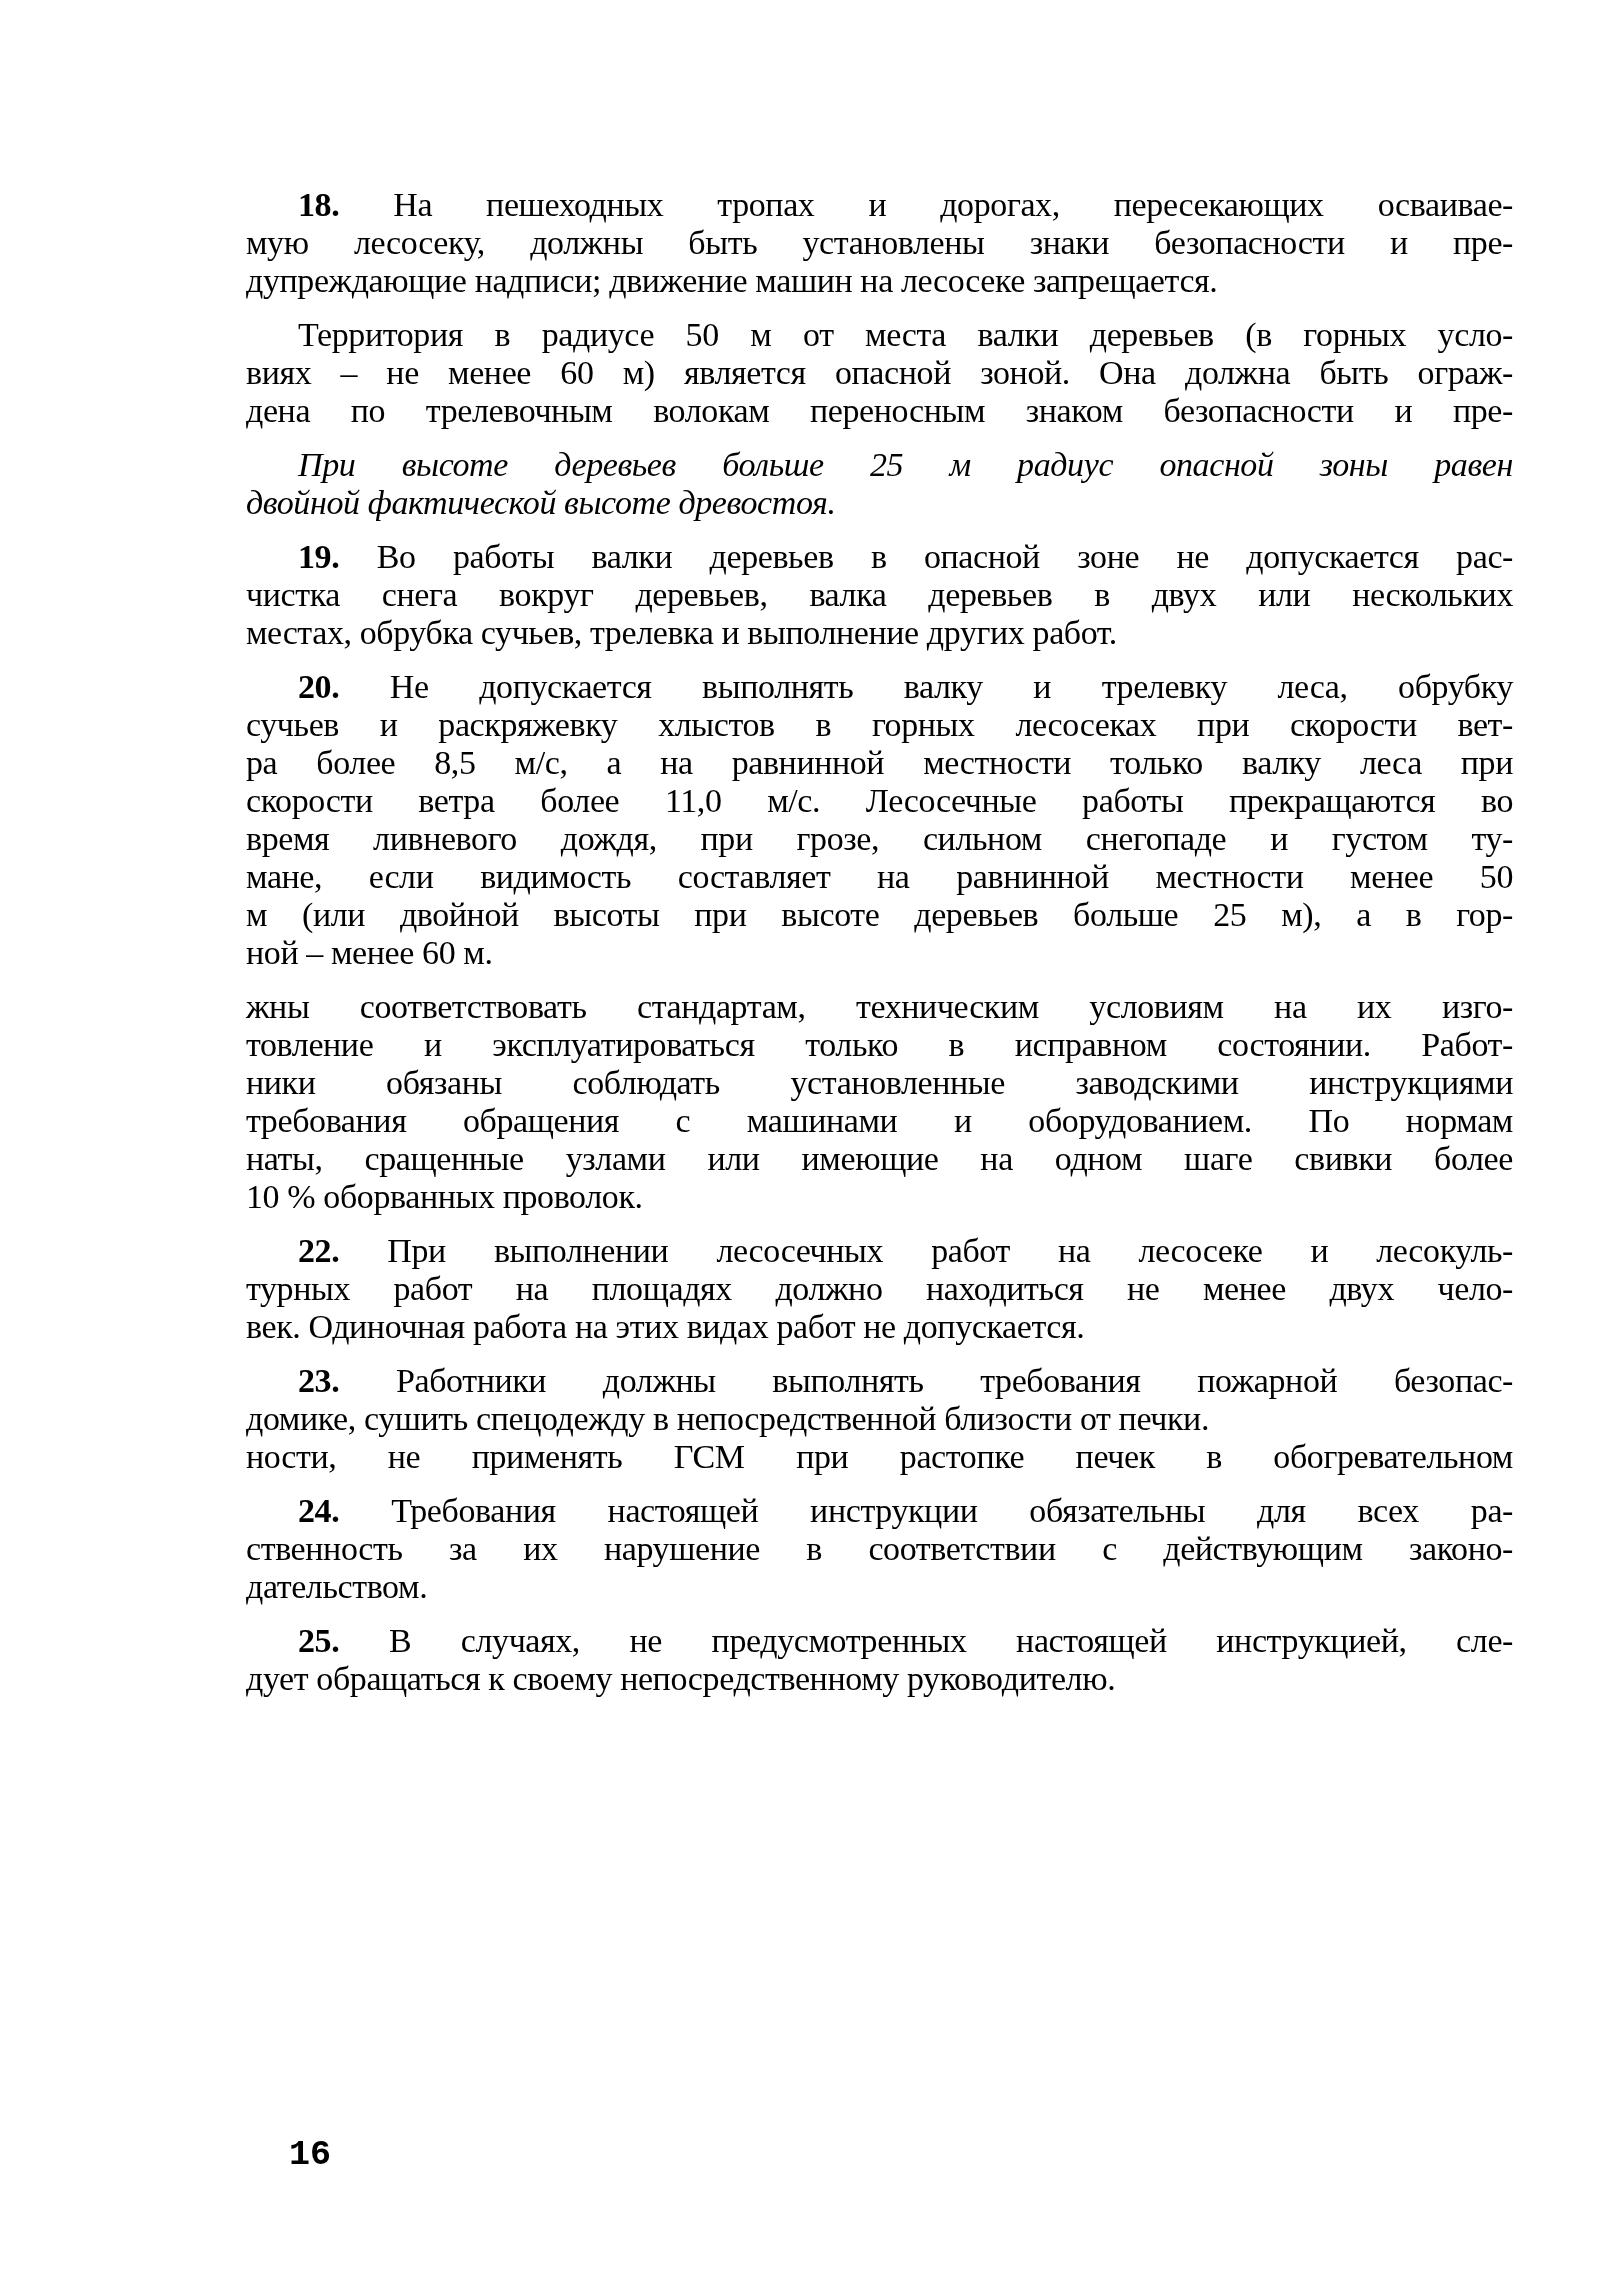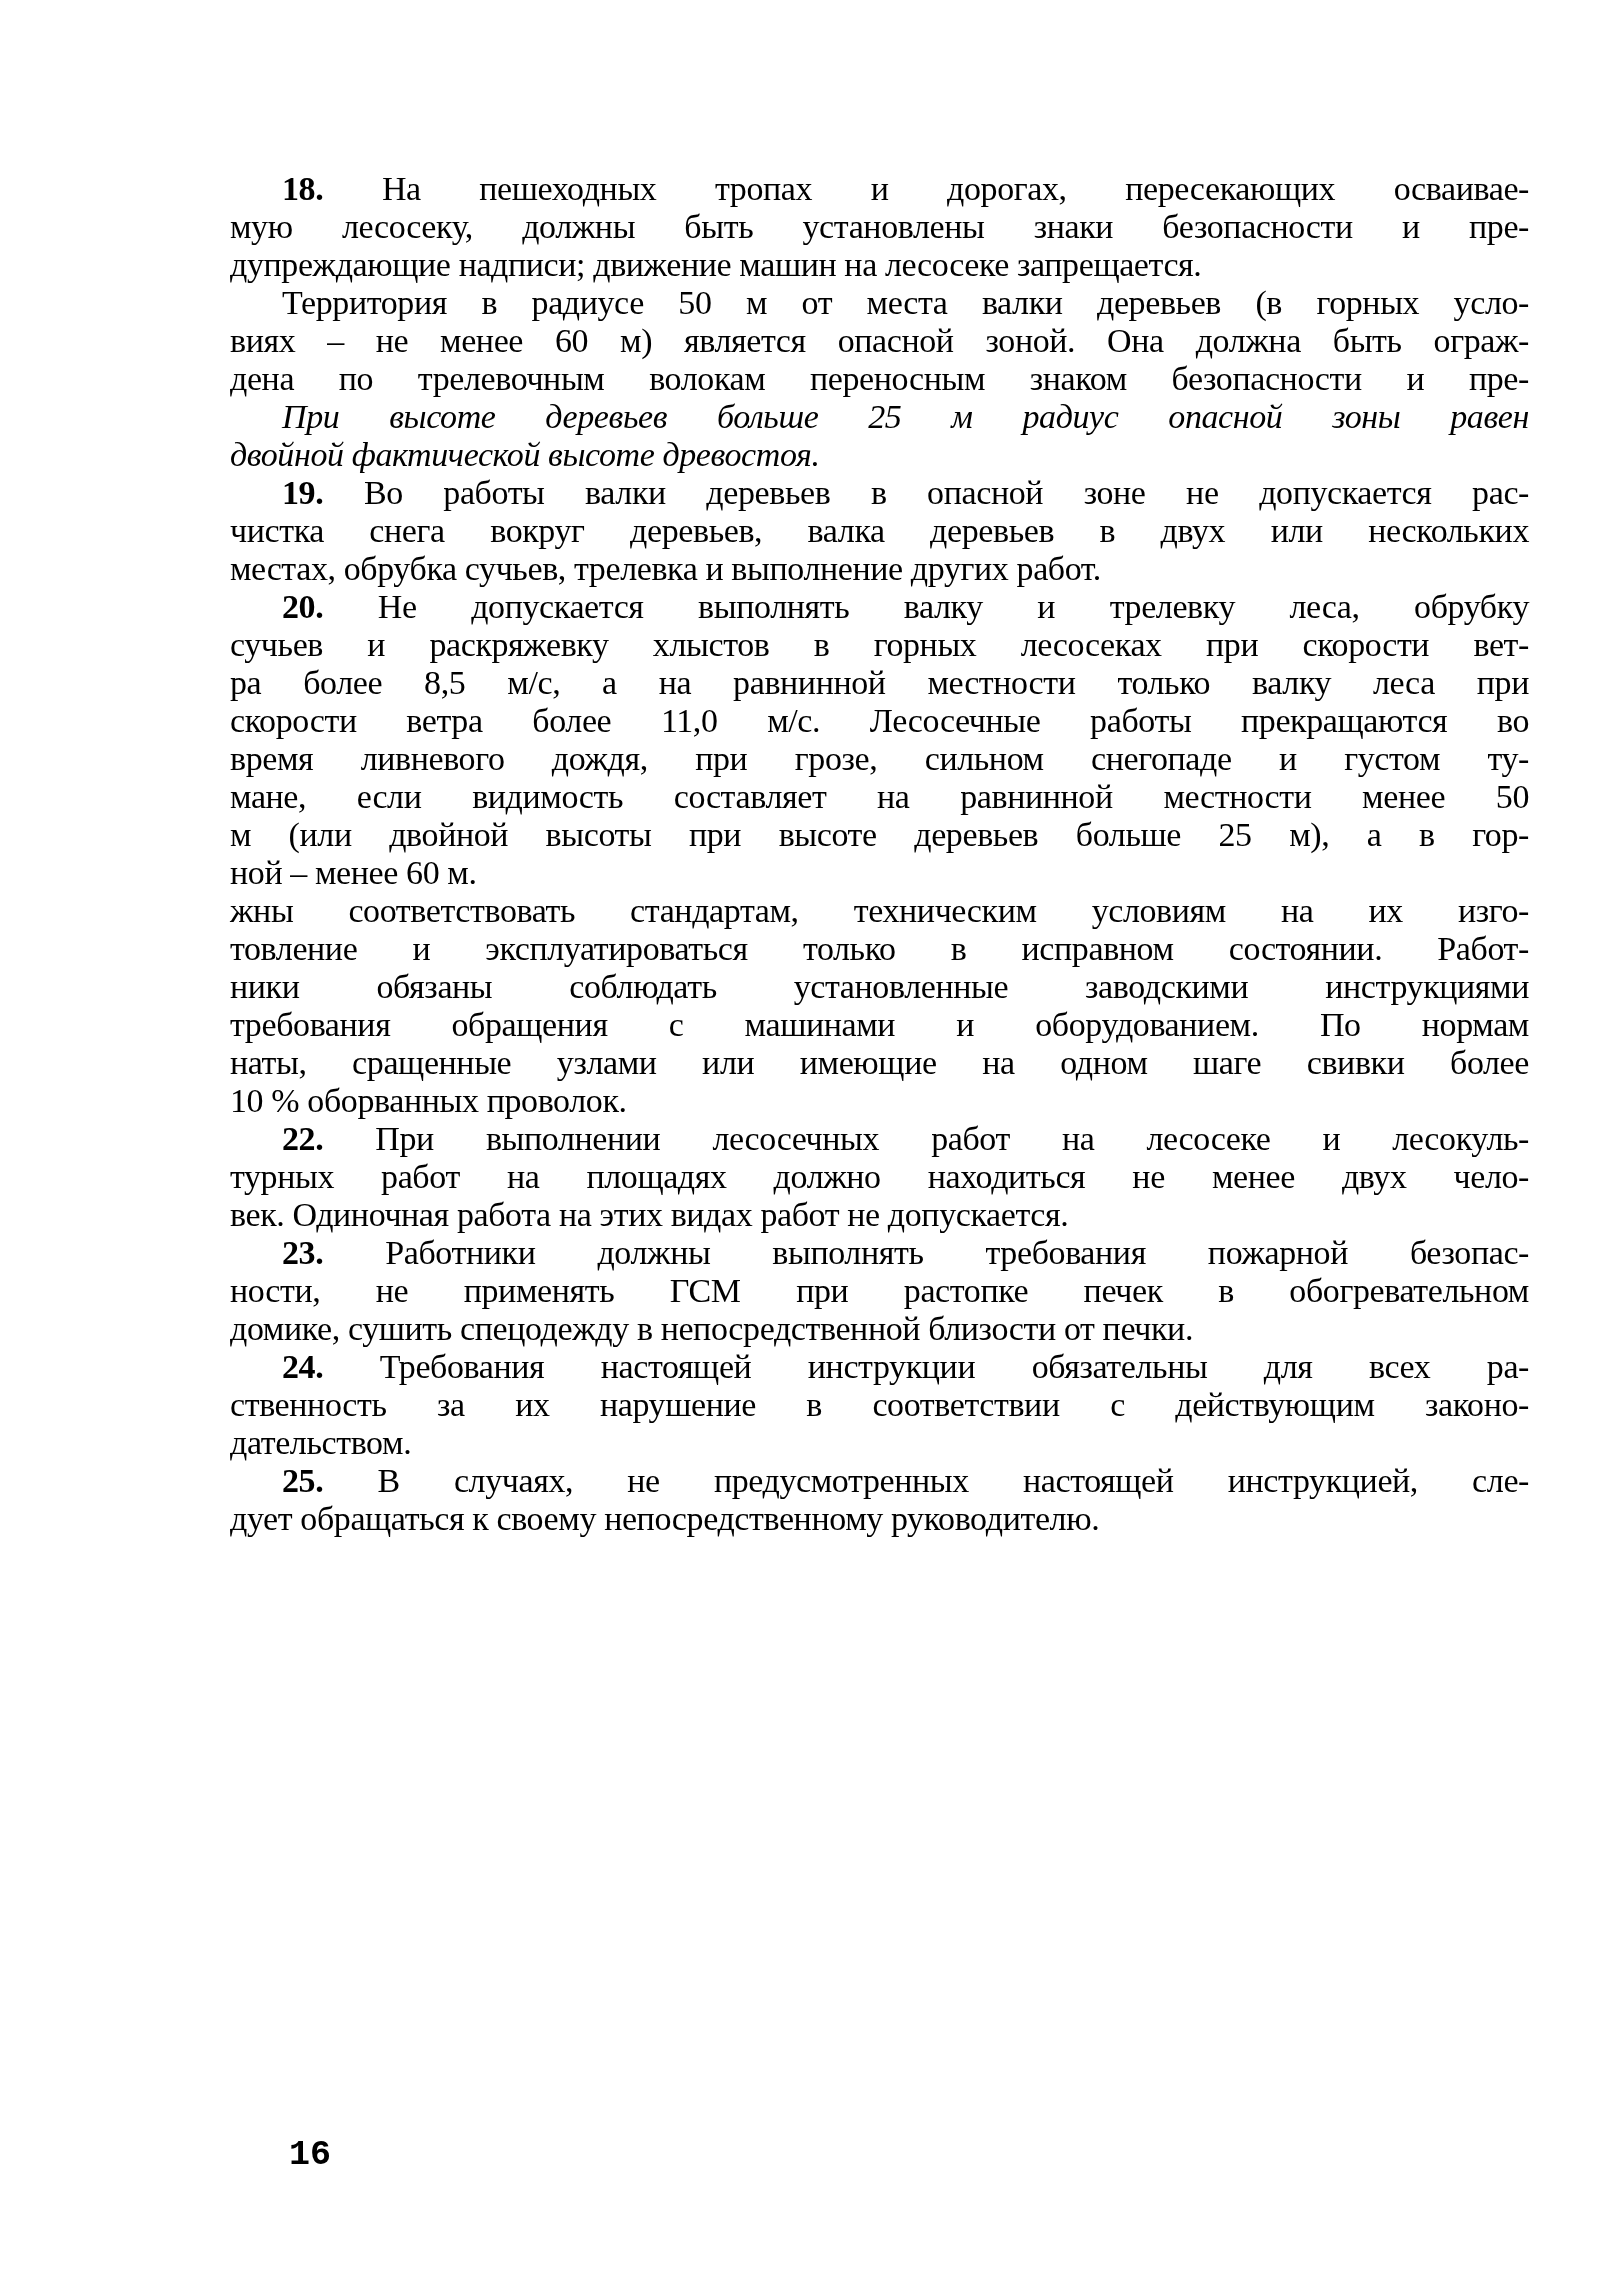--- a/index.html
+++ b/index.html
@@ -23,21 +23,21 @@
     color: #000000;
     font-family: "Liberation Serif", "DejaVu Serif", serif;
   }
   .text-block {
     position: absolute;
     left: 230px;
     top: 170px;
     width: 1299px;
   }
   .para {
-    margin: 0;
+    margin: 16px;
     padding: 0;
   }
   .line {
     display: block;
     height: 38px;
     line-height: 38px;
     font-size: 34px;
     white-space: nowrap;
     text-align: justify;
     text-align-last: justify;
@@ -108,22 +108,22 @@
         <span class="line" style="text-align: justify;"><span>наты, сращенные узлами или имеющие на одном шаге свивки более</span></span>
         <span class="line last"><span>10 % оборванных проволок.</span></span>
       </div>
       <div class="para">
         <span class="line first" style="text-align: justify;"><span class="num">22.</span> <span>При выполнении лесосечных работ на лесосеке и лесокуль-</span></span>
         <span class="line" style="text-align: justify;"><span>турных работ на площадях должно находиться не менее двух чело-</span></span>
         <span class="line last"><span>век. Одиночная работа на этих видах работ не допускается.</span></span>
       </div>
       <div class="para">
         <span class="line first" style="text-align: justify;"><span class="num">23.</span> <span>Работники должны выполнять требования пожарной безопас-</span></span>
+        <span class="line last"><span>домике, сушить спецодежду в непосредственной близости от печки.</span></span>
         <span class="line" style="text-align: justify;"><span>ности, не применять ГСМ при растопке печек в обогревательном</span></span>
-        <span class="line last"><span>домике, сушить спецодежду в непосредственной близости от печки.</span></span>
       </div>
       <div class="para">
         <span class="line first" style="text-align: justify;"><span class="num">24.</span> <span>Требования настоящей инструкции обязательны для всех ра-</span></span>
         <span class="line" style="text-align: justify;"><span>ственность за их нарушение в соответствии с действующим законо-</span></span>
         <span class="line last"><span>дательством.</span></span>
       </div>
       <div class="para">
         <span class="line first" style="text-align: justify;"><span class="num">25.</span> <span>В случаях, не предусмотренных настоящей инструкцией, сле-</span></span>
         <span class="line last"><span>дует обращаться к своему непосредственному руководителю.</span></span>
       </div>

